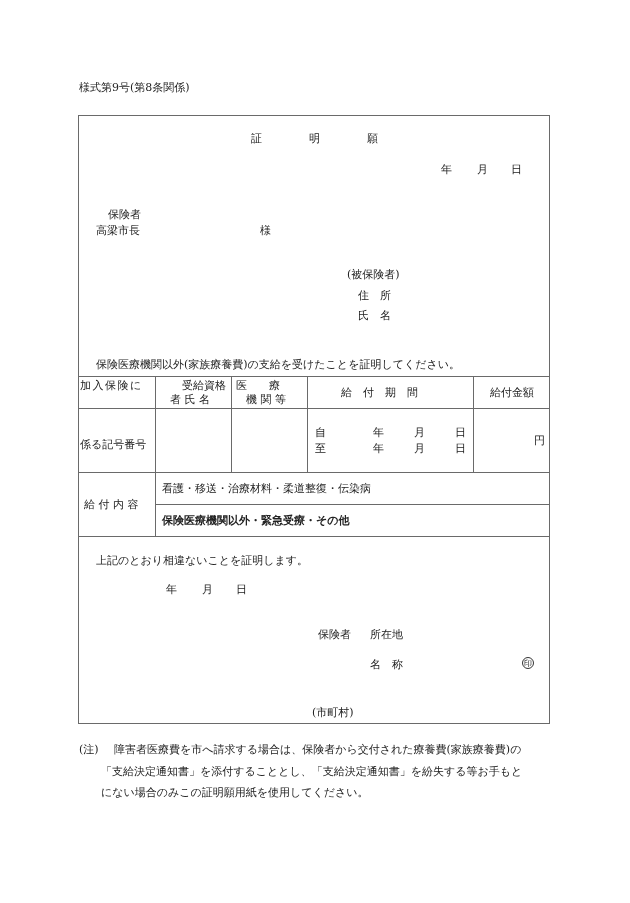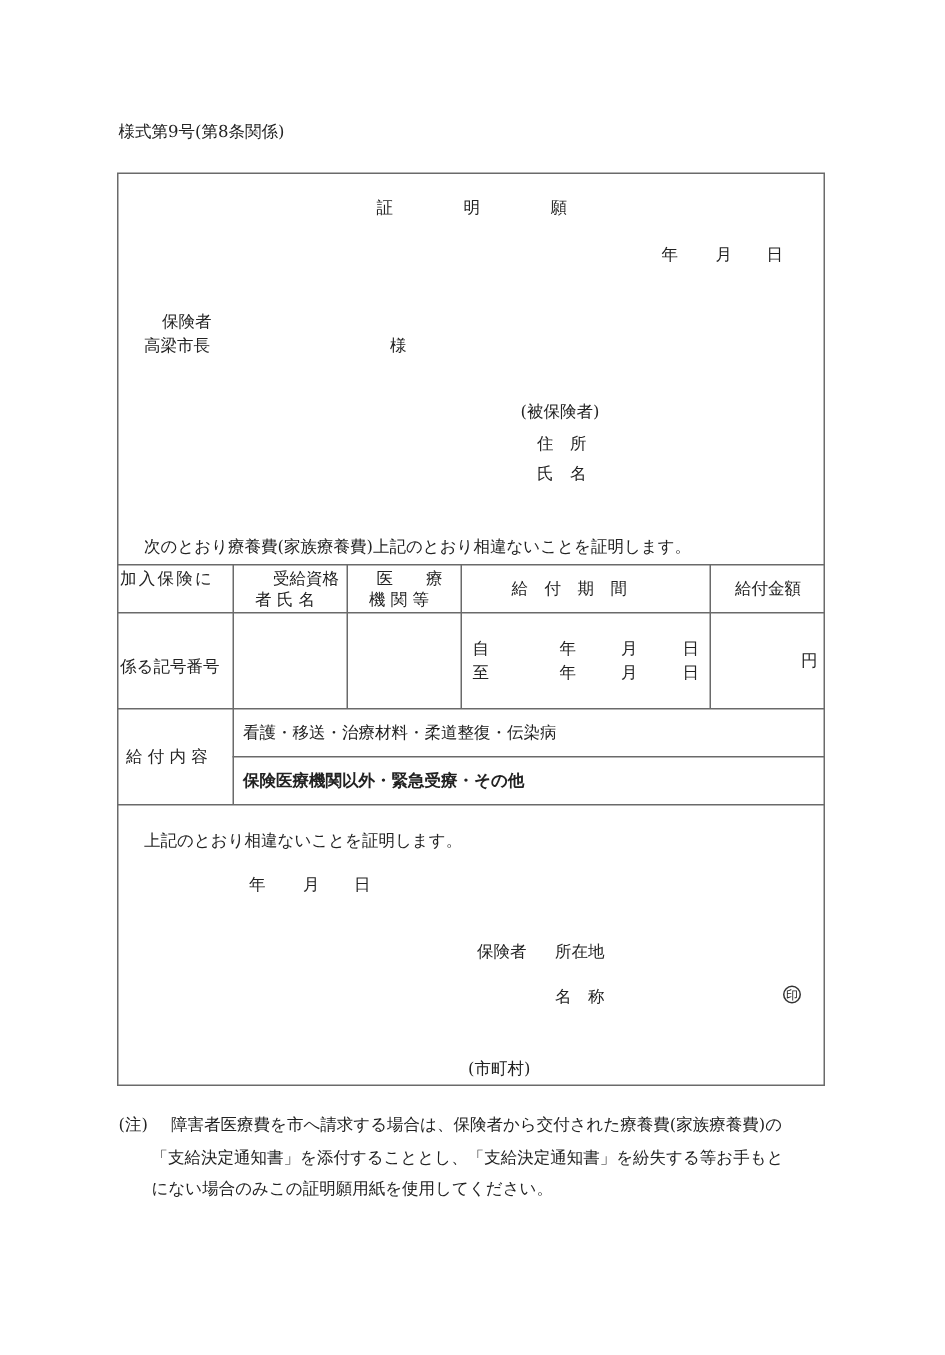--- a/index.html
+++ b/index.html
@@ -34,37 +34,37 @@
 <div class="abs" style="left:511px;top:164px;">日</div>
 
 <div class="abs" style="left:108px;top:209px;">保険者</div>
 <div class="abs" style="left:96px;top:225px;">高梁市長</div>
 <div class="abs" style="left:260px;top:225px;">様</div>
 
 <div class="abs" style="left:347px;top:269px;">(被保険者)</div>
 <div class="abs" style="left:358px;top:290px;">住　所</div>
 <div class="abs" style="left:358px;top:310px;">氏　名</div>
 
-<div class="abs" style="left:96px;top:359px;">次のとおり療養費(家族療養費)上記のとおり相違ないことを証明します。</div>
+<div class="abs" style="left:96px;top:359px;">保険医療機関以外(家族療養費)の支給を受けたことを証明してください。</div>
 
 <div class="hline" style="left:78px;top:376px;width:472px;"></div>
 <div class="hline" style="left:78px;top:408px;width:472px;"></div>
 <div class="hline" style="left:78px;top:472px;width:472px;"></div>
 <div class="hline" style="left:155px;top:504px;width:395px;"></div>
 <div class="hline" style="left:78px;top:536px;width:472px;"></div>
 <div class="vline" style="left:155px;top:376px;height:160px;"></div>
 <div class="vline" style="left:231px;top:376px;height:96px;"></div>
 <div class="vline" style="left:307px;top:376px;height:96px;"></div>
 <div class="vline" style="left:473px;top:376px;height:96px;"></div>
 
 <div class="abs" style="left:80px;top:380px;letter-spacing:1.5px;">加入保険に</div>
 <div class="abs" style="left:80px;top:394px;margin-top:45px;">係る記号番号</div>
 <div class="abs" style="left:182px;top:380px;">受給資格</div>
 <div class="abs" style="left:170px;top:394px;">者 氏 名</div>
-<div class="abs" style="left:251px;top:380px;">医　　療</div>
+<div class="abs" style="left:236px;top:380px;">医　　療</div>
 <div class="abs" style="left:246px;top:394px;">機 関 等</div>
 <div class="abs" style="left:341px;top:387px;">給　付　期　間</div>
 <div class="abs" style="left:490px;top:387px;">給付金額</div>
 
 <div class="abs" style="left:315px;top:427px;">自</div>
 <div class="abs" style="left:373px;top:427px;">年</div>
 <div class="abs" style="left:414px;top:427px;">月</div>
 <div class="abs" style="left:455px;top:427px;">日</div>
 <div class="abs" style="left:315px;top:443px;">至</div>
 <div class="abs" style="left:373px;top:443px;">年</div>

